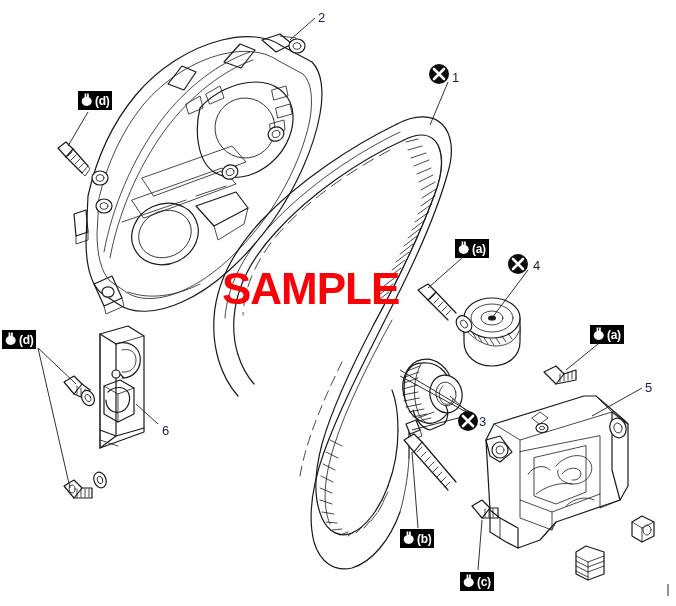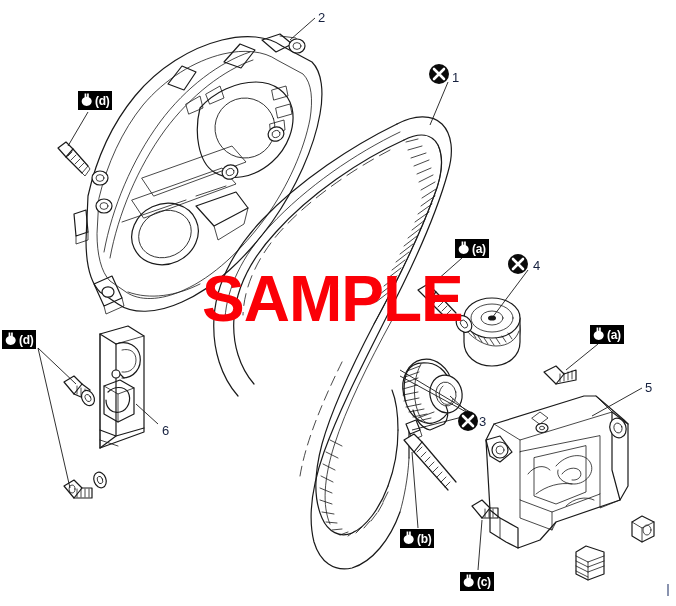--- a/index.html
+++ b/index.html
@@ -60,25 +60,26 @@
   .xmark {
     position: absolute;
     width: 20px;
     height: 20px;
   }
   .watermark {
     position: absolute;
     color: #fb0007;
     font-family: "Liberation Sans", sans-serif;
     font-weight: bold;
-    font-size: 64px;
+    font-size: 44px;
     letter-spacing: -1px;
     line-height: 1;
     user-select: none;
     white-space: nowrap;
+    margin-left: 20px;
   }
 </style>
 </head>
 <body>
 
 <div id="diagram-root">
 
   <svg id="diagram-svg" viewBox="0 0 676 606" xmlns="http://www.w3.org/2000/svg">
     <defs>
       <style>

